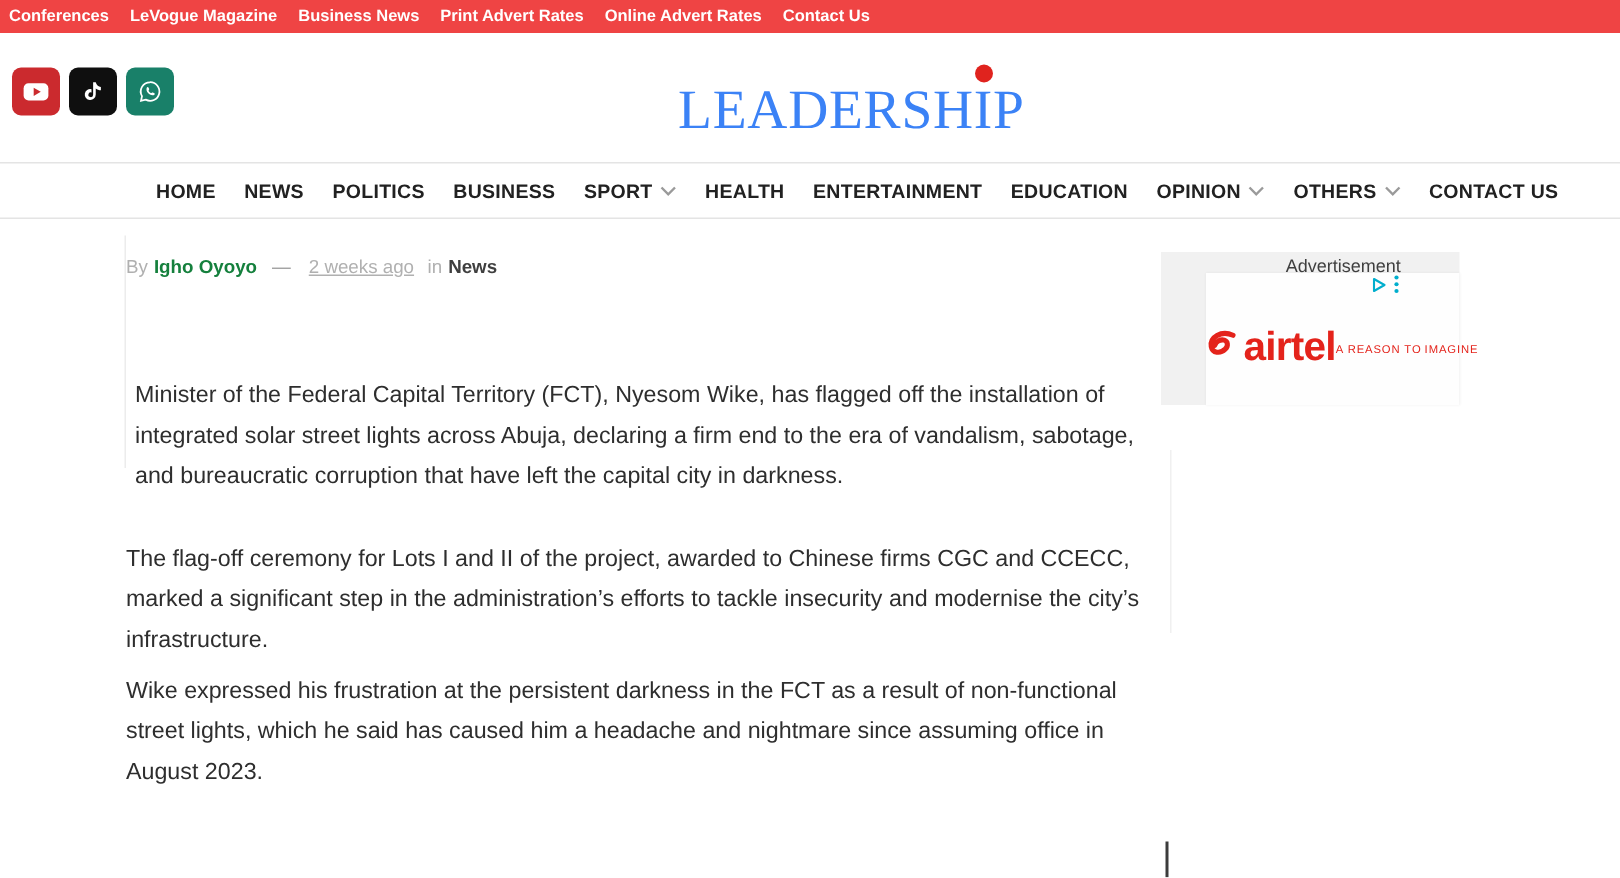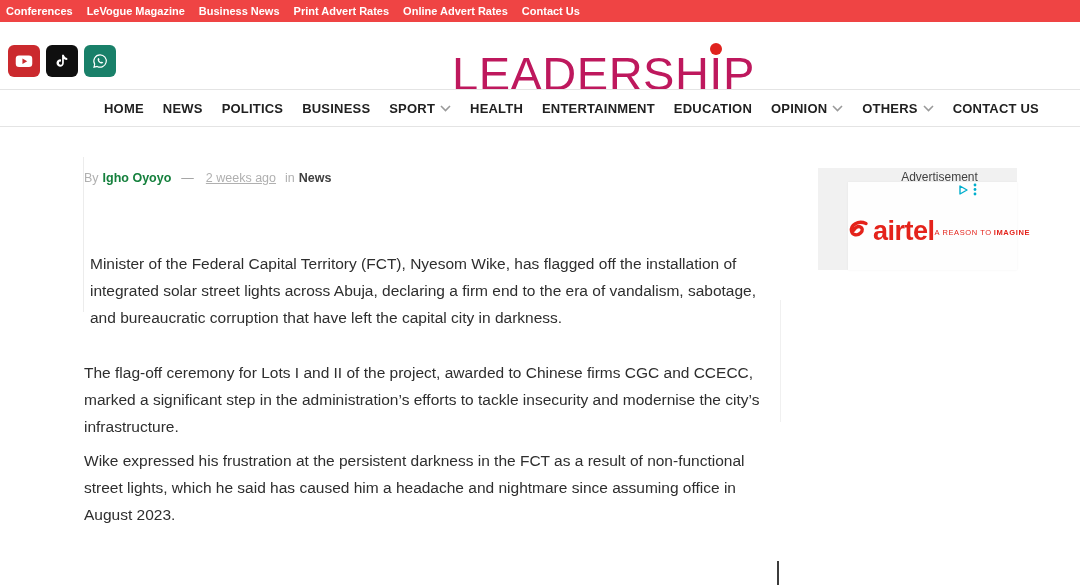--- a/index.html
+++ b/index.html
@@ -32,33 +32,33 @@
     width: 32px; height: 32px; border-radius: 6px;
     display: flex; align-items: center; justify-content: center; cursor: pointer;
   }
   .social.yt { background: #cb2a2e; }
   .social.tt { background: #0f0f0f; }
   .social.wa { background: #198069; }
   .social svg { display: block; }
 
   .logo {
     position: absolute; left: 452px; top: 28px;
-    font-family: Liberation Sans, sans-serif;
-    font-size: 47px; line-height: 47px; color: #be185d; letter-spacing: 0.5px;
+    font-family: Liberation Serif, serif;
+    font-size: 37px; line-height: 47px; color: #3b82f6; letter-spacing: 0.5px;
     cursor: pointer; white-space: nowrap;
   }
   .logo .dotted { position: relative; display: inline-block; }
   .logo .reddot {
     position: absolute; left: 50%; transform: translateX(-50%); top: -7px;
     width: 12px; height: 12px; border-radius: 50%; background: #e0231e;
   }
 
   
   .nav {
-    position: absolute; top: 89px; left: 0; width: 1080px; height: 38px;
+    position: absolute; top: 108px; left: 0; width: 1080px; height: 38px;
     background: #fff; border-top: 1px solid #e4e4e4; border-bottom: 1px solid #e4e4e4;
     display: flex; align-items: center; gap: 19px; padding-left: 104px;
   }
   .nav-item {
     display: flex; align-items: center; gap: 5px;
     font-size: 13px; font-weight: 700; letter-spacing: 0.2px; color: #212121;
     text-decoration: none; white-space: nowrap; cursor: pointer;
   }
   .nav-item svg { display: block; margin-top: 1px; }
 
@@ -82,30 +82,30 @@
   .article p.p1 { margin-top: 65px; padding-left: 6px; width: 698px; }
   .article p.p2 { margin-top: 28px; }
   .article p.p3 { margin-top: 7px; }
 
   
   .vline-left  { position: absolute; left: 83px;  top: 157px; width: 1px; height: 155px; background: #ececec; }
   .vline-right { position: absolute; left: 780px; top: 300px; width: 1px; height: 122px; background: #f0f0f0; }
   .caret { position: absolute; left: 777px; top: 561px; width: 2px; height: 24px; background: #3c3c3c; }
 
   
-  .ad-box { position: absolute; left: 818px; top: 168px; width: 199px; height: 102px; background: #f1f1f1; padding-left: 44px; }
+  .ad-box { position: absolute; left: 774px; top: 168px; width: 199px; height: 102px; background: #f1f1f1; padding-left: 44px; }
   .ad-label { text-align: center; font-size: 12px; color: #3f3f3f; padding-top: 2px; }
   .ad-panel { position: absolute; left: 30px; top: 14px; width: 169px; height: 88px; background: #fefefe; box-shadow: 0 0 2px rgba(0,0,0,0.06); }
   .ad-controls { position: absolute; top: 1px; right: 40px; display: flex; align-items: center; gap: 4px; }
   .ad-controls svg { display: block; cursor: pointer; }
   .airtel { position: absolute; left: 0; top: 36px; width: 150px; display: flex; flex-direction: row; align-items: center; }
   .airtel-row { display: flex; align-items: center; gap: 4px; }
   .airtel-word { font-size: 27px; font-weight: 700; color: #e4231b; letter-spacing: -0.5px; line-height: 27px; }
   .airtel-tag { margin-top: 1px; font-size: 7.5px; letter-spacing: 0.6px; color: #e4231b; white-space: nowrap; }
-  .airtel-tag .bold { font-weight: 700; margin-left: 2px; }
+  .airtel-tag .bold { font-weight: 400; margin-left: 2px; }
 </style>
 </head>
 <body>
 
 <div class="page">
 
   <div class="topbar">
     <a>Conferences</a>
     <a>LeVogue Magazine</a>
     <a>Business News</a>

